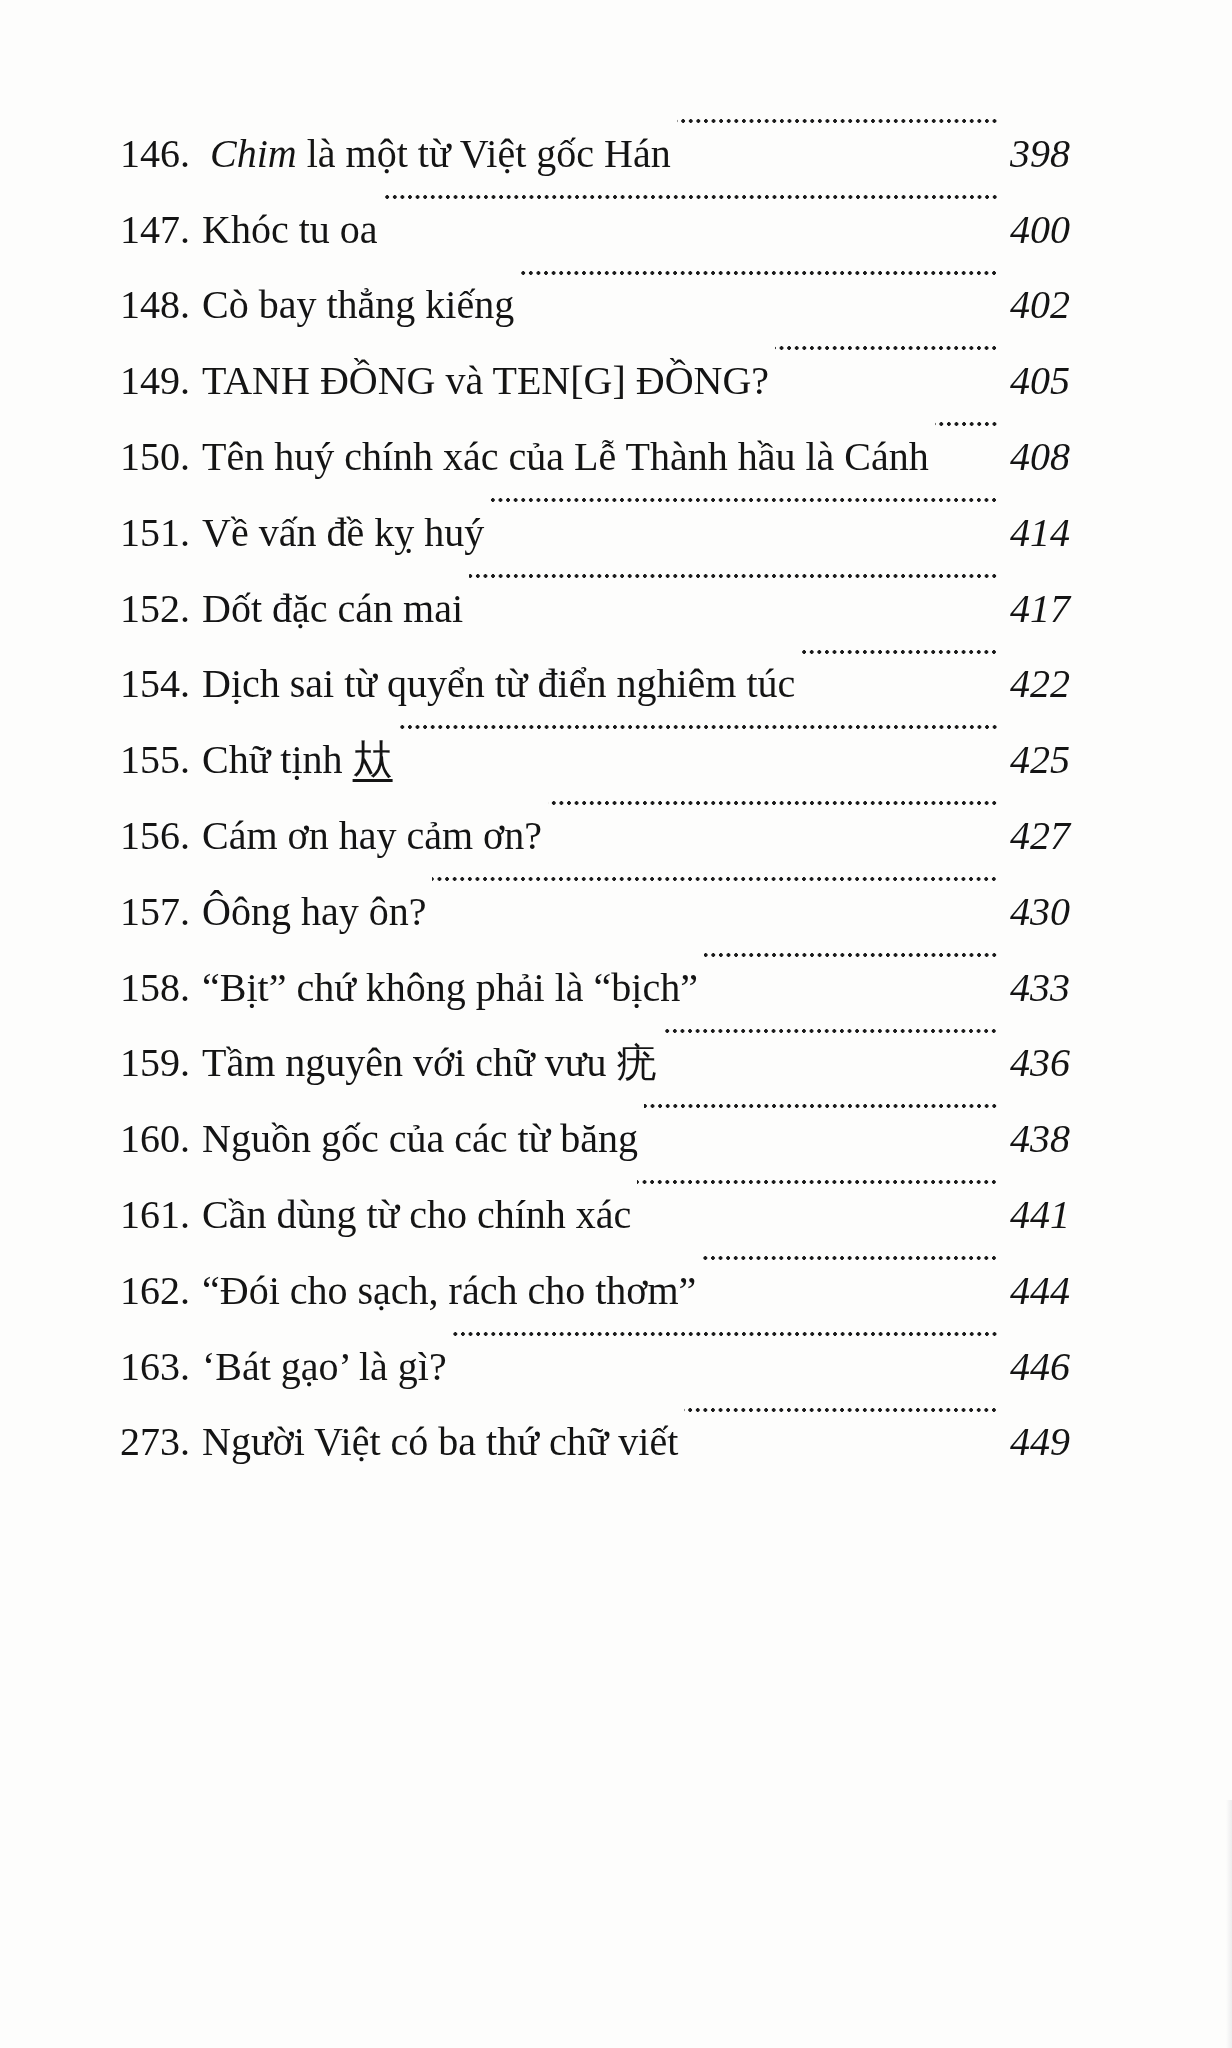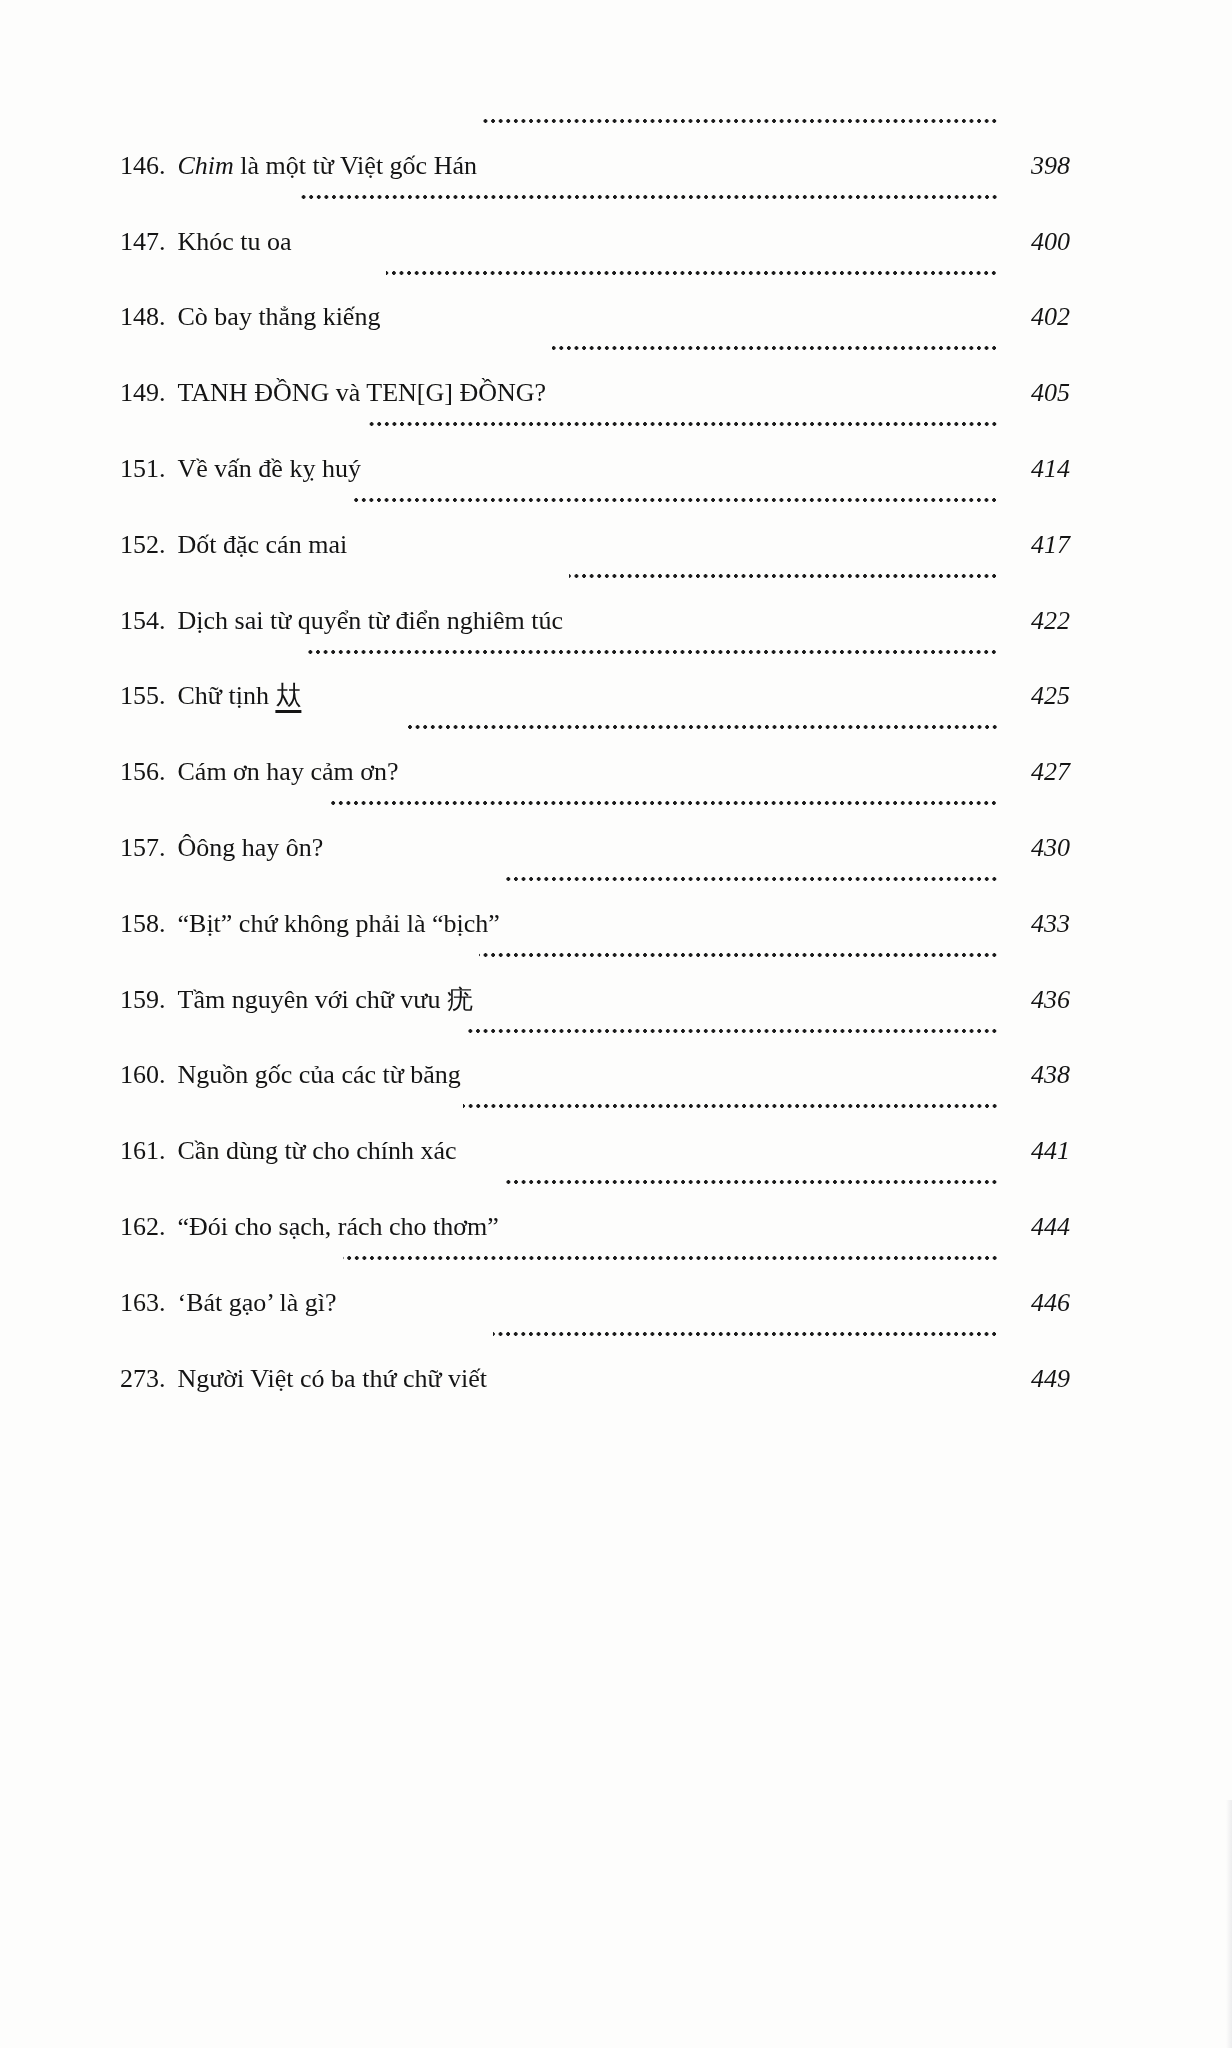--- a/index.html
+++ b/index.html
@@ -31,35 +31,36 @@
       position: absolute;
       left: 120px;
       top: 116px;
       width: 950px;
       margin: 0;
       padding: 0;
       list-style: none;
     }
     .toc-row {
       display: flex;
-      align-items: flex-end;
+      align-items: center;
       height: 75.8px;
-      font-size: 26px;
+      font-size: 40px;
       line-height: 52px;
       white-space: nowrap;
     }
     .num {
       flex: 0 0 auto;
       margin-right: 12px;
     }
     .title {
       flex: 0 0 auto;
     }
     .title em {
       font-style: italic;
+      margin-left: 8px;
     }
     .title .han-ul {
       text-decoration: underline;
       text-underline-offset: 6px;
       text-decoration-thickness: 3px;
     }
     .leader {
       flex: 1 1 auto;
       overflow: hidden;
       margin: 0 8px 0 6px;
@@ -103,20 +104,26 @@
       <span class="leader"></span>
       <span class="page-num">402</span>
     </li>
     <li class="toc-row">
       <span class="num">149.</span>
       <span class="title">TANH ĐỒNG và TEN[G] ĐỒNG?</span>
       <span class="leader"></span>
       <span class="page-num">405</span>
     </li>
     <li class="toc-row">
+      <span class="num">150.</span>
+      <span class="title">Tên huý chính xác của Lễ Thành hầu là Cánh</span>
+      <span class="leader"></span>
+      <span class="page-num">408</span>
+    </li>
+    <li class="toc-row">
       <span class="num">151.</span>
       <span class="title">Về vấn đề kỵ huý </span>
       <span class="leader"></span>
       <span class="page-num">414</span>
     </li>
     <li class="toc-row">
       <span class="num">152.</span>
       <span class="title">Dốt đặc cán mai </span>
       <span class="leader"></span>
       <span class="page-num">417</span>

